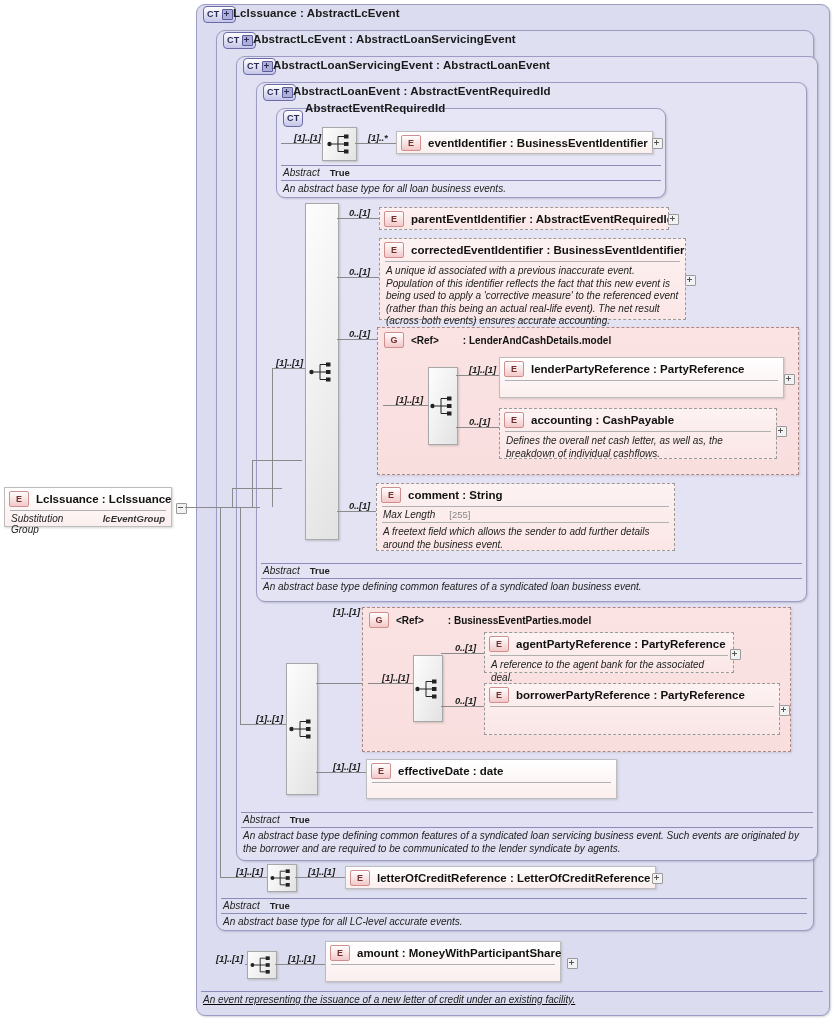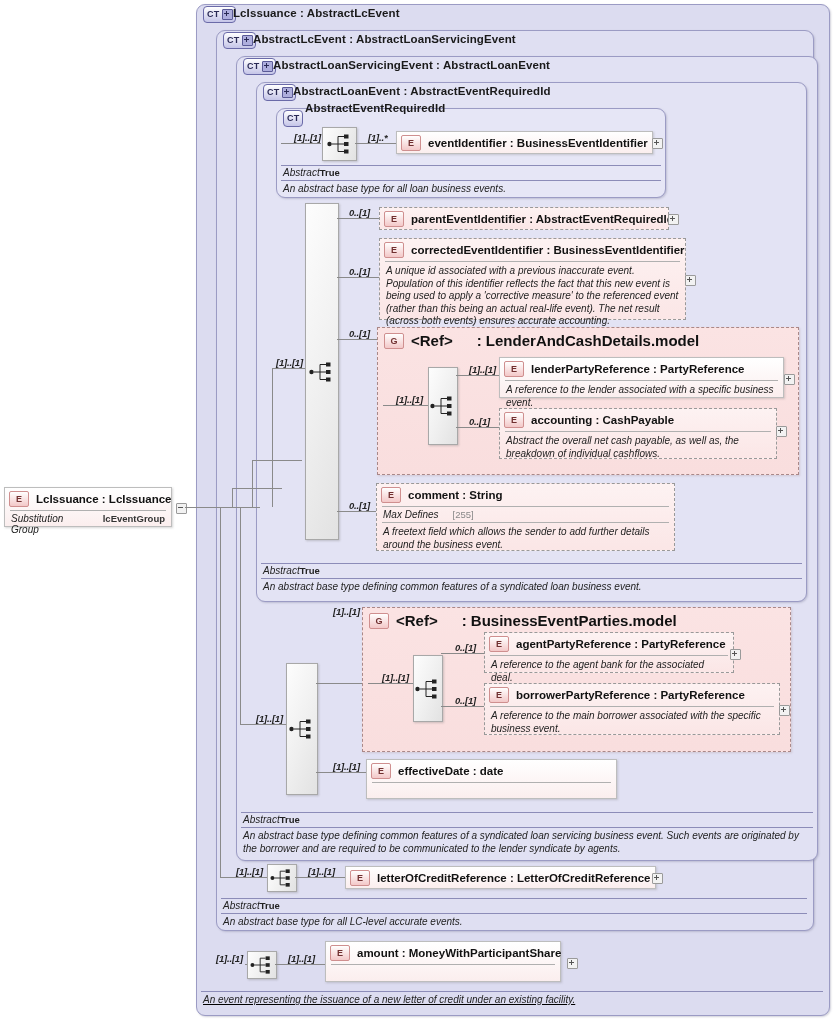--- a/index.html
+++ b/index.html
@@ -63,21 +63,21 @@
     position:absolute;
     font-size:11.5px;font-weight:bold;color:#1a1a1a;
     white-space:nowrap;
     letter-spacing:.1px;
   }
 
   
   .ctfoot{position:absolute;}
   .ctfoot .rule{height:1px;background:#8c8cb8;width:100%;}
   .ctfoot .rule2{height:1px;background:#8c8cb8;width:100%;}
-  .ctfoot .row{display:flex;align-items:baseline;padding:1px 0 2px 2px;}
+  .ctfoot .row{display:flex;align-items:baseline;gap:10px;padding:1px 0 2px 2px;}
   .ctfoot .k{font-style:italic;font-size:10px;color:#222;}
   .ctfoot .v{font-size:9.5px;font-weight:bold;color:#222;}
   .ctfoot .doc{font-style:italic;font-size:10px;color:#222;padding:2px 0 4px 2px;line-height:12.5px;}
 
   
   .el{
     border:1px solid #bdbdbd;
     background:linear-gradient(#ffffff,#fbeeee);
     box-shadow:1px 1px 2px rgba(120,120,120,.3);
   }
@@ -135,21 +135,21 @@
   }
   .minusbox:before{content:"";position:absolute;left:1px;top:3px;width:5px;height:1px;background:#555;}
 
   
   .grp{
     border:1px dashed #a88;
     background:linear-gradient(#fbe3e3,#f9dede);
     box-shadow:1px 1px 2px rgba(150,120,120,.25);
   }
   .grp .ghdr{display:flex;align-items:center;padding:4px 6px 2px 6px;}
-  .grp .gname{font-size:15px;font-weight:bold;color:#111;white-space:nowrap;}
+  .grp .gname{font-size:10px;font-weight:bold;color:#111;white-space:nowrap;}
 
   
   .seq{
     position:absolute;
     border:1px solid #a8a8a8;
     background:linear-gradient(110deg,#fdfdfd 0%,#efefef 55%,#e2e2e2 100%);
     box-shadow:1px 1px 2px rgba(120,120,120,.35);
   }
   .seqglyph{position:absolute;left:50%;top:50%;transform:translate(-50%,-50%);}
 
@@ -174,21 +174,21 @@
 <div class="canvas">
 
   <div class="abs el" style="left:4px;top:487px;width:168px;height:40px;">
     <div class="hdr">
       <span class="ebadge">E</span>
       <span class="name">LcIssuance : LcIssuance</span>
     </div>
     <div class="sep"></div>
     <div class="proprow">
       <span class="propk">Substitution Group</span>
-      <span class="propv" style="color:#333;font-weight:bold;">lcEventGroup</span>
+      <span class="propv" style="color:#333;font-weight:bold;font-style:italic;">lcEventGroup</span>
     </div>
   </div>
   <div class="minusbox" style="left:176px;top:503px;"></div>
   <div class="hline" style="left:185px;top:507px;width:14px;"></div>
 
   <div class="abs ct lvl1" style="left:196px;top:4px;width:634px;height:1012px;"></div>
   <div class="ctbadge" style="left:203px;top:6px;">
     <span>CT</span>
       <span class="pl"></span>
   </div>
@@ -375,46 +375,45 @@
   </div>
 
   <div class="hline" style="left:456px;top:375px;width:43px;"></div>
   <div class="card" style="left:469px;top:364px;">[1]..[1]</div>
   <div class="abs el" style="left:499px;top:357px;width:285px;height:41px;">
     <div class="hdr">
       <span class="ebadge">E</span>
       <span class="name">lenderPartyReference : PartyReference</span>
     </div>
     <div class="sep"></div>
-    <div class="doc">A reference to the lender associated with a specific business event.</div>
   </div>
   <div class="plusbox" style="left:784px;top:374px;"></div>
 
   <div class="hline" style="left:456px;top:427px;width:43px;"></div>
   <div class="card" style="left:469px;top:416px;">0..[1]</div>
   <div class="abs el opt" style="left:499px;top:408px;width:278px;height:51px;">
     <div class="hdr">
       <span class="ebadge">E</span>
       <span class="name">accounting : CashPayable</span>
     </div>
     <div class="sep"></div>
-    <div class="doc">Abstract the overall net cash payable, as well as, the breakdown of individual cashflows.</div>
+    <div class="doc">Defines the overall net cash letter, as well as, the breakdown of individual cashflows.</div>
   </div>
   <div class="plusbox" style="left:776px;top:426px;"></div>
 
   <div class="hline" style="left:337px;top:511px;width:42px;"></div>
   <div class="card" style="left:349px;top:500px;">0..[1]</div>
   <div class="abs el opt" style="left:376px;top:483px;width:299px;height:68px;">
     <div class="hdr">
       <span class="ebadge">E</span>
       <span class="name">comment : String</span>
     </div>
     <div class="sep"></div>
     <div class="proprow">
-      <span class="propk">Max Defines</span>
+      <span class="propk">Max Length</span>
       <span class="propv">[255]</span>
     </div>
     <div class="sep"></div>
     <div class="doc">A freetext field which allows the sender to add further details around the business event.</div>
   </div>
 
   <div class="seq" style="left:286px;top:663px;width:30px;height:130px;">
     <svg class="seqglyph" width="26" height="22" viewBox="0 0 26 22">
       <circle cx="2.5" cy="11" r="2.2" fill="#222"></circle>
       <line x1="4.5" y1="11" x2="11" y2="11" stroke="#222" stroke-width="1"></line>
@@ -470,21 +469,20 @@
   <div class="plusbox" style="left:730px;top:649px;"></div>
 
   <div class="hline" style="left:441px;top:706px;width:44px;"></div>
   <div class="card" style="left:455px;top:695px;">0..[1]</div>
   <div class="abs el opt" style="left:484px;top:683px;width:296px;height:52px;">
     <div class="hdr">
       <span class="ebadge">E</span>
       <span class="name">borrowerPartyReference : PartyReference</span>
     </div>
     <div class="sep"></div>
-    <div class="doc">A reference to the main borrower associated with the specific business event.</div>
   </div>
   <div class="plusbox" style="left:779px;top:705px;"></div>
 
   <div class="hline" style="left:316px;top:772px;width:53px;"></div>
   <div class="card" style="left:333px;top:761px;">[1]..[1]</div>
   <div class="abs el" style="left:366px;top:759px;width:251px;height:40px;">
     <div class="hdr">
       <span class="ebadge">E</span>
       <span class="name">effectiveDate : date</span>
     </div>

